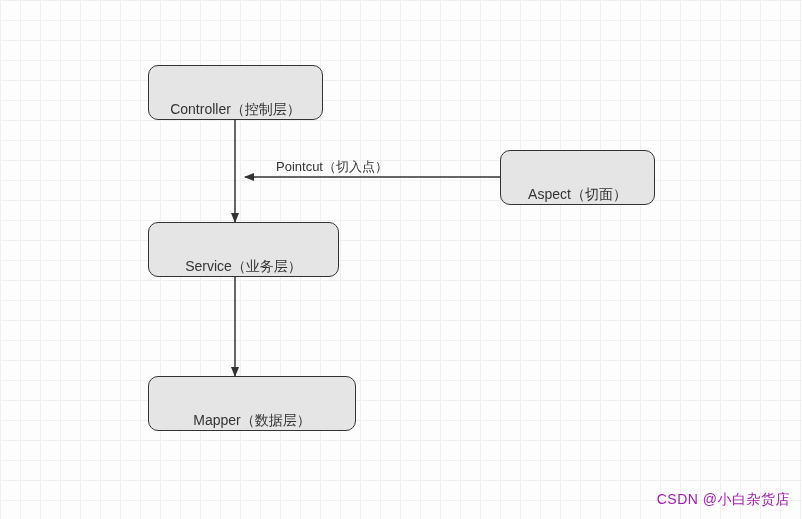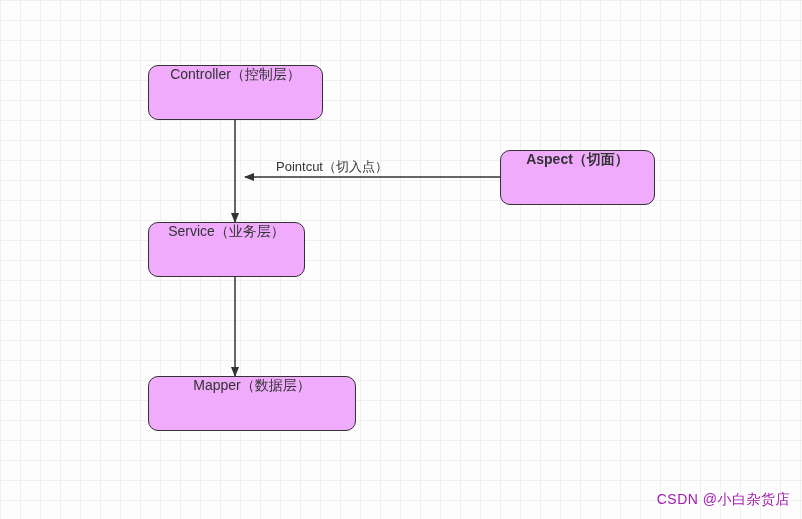--- a/index.html
+++ b/index.html
@@ -10,25 +10,25 @@
       font-family: Arial, "Microsoft YaHei", sans-serif;
       background-color: #fdfdfd;
       background-image:
         linear-gradient(#f0f0f0 1px, transparent 1px),
         linear-gradient(90deg, #f0f0f0 1px, transparent 1px);
       background-size: 20px 20px;
       overflow: hidden;
     }
     .node {
       position: absolute;
-      background: #f0abfc;
+      background: #e5e5e5;
       border: 1.5px solid #333;
       border-radius: 10px;
       display: flex;
-      align-items: flex-start;
+      align-items: flex-end;
       justify-content: center;
       font-size: 14px;
       color: #333;
       white-space: nowrap;
     }
     .edge-label {
       position: absolute;
       font-size: 13px;
       color: #333;
       background: transparent;
@@ -51,29 +51,29 @@
       pointer-events: none;
     }
   </style>
 </head>
 <body>
 
 <div class="node" style="left:148px; top:65px; width:175px; height:55px;">
   <span>Controller（控制层）</span>
 </div>
 
-<div class="node" style="left:148px; top:222px; width:157px; height:55px;">
+<div class="node" style="left:148px; top:222px; width:191px; height:55px;">
   <span>Service（业务层）</span>
 </div>
 
 <div class="node" style="left:148px; top:376px; width:208px; height:55px;">
   <span>Mapper（数据层）</span>
 </div>
 
-<div class="node" style="left:500px; top:150px; width:155px; height:55px;font-weight:bold;">
+<div class="node" style="left:500px; top:150px; width:155px; height:55px;">
   <span>Aspect（切面）</span>
 </div>
 
 <div class="edge-label" style="left:254px; top:158px;">
   <span>Pointcut（切入点）</span>
 </div>
 
 <svg class="arrows">
   <defs>
     <marker id="arrowhead" markerWidth="10" markerHeight="8" refX="9" refY="4" orient="auto" markerUnits="userSpaceOnUse">

